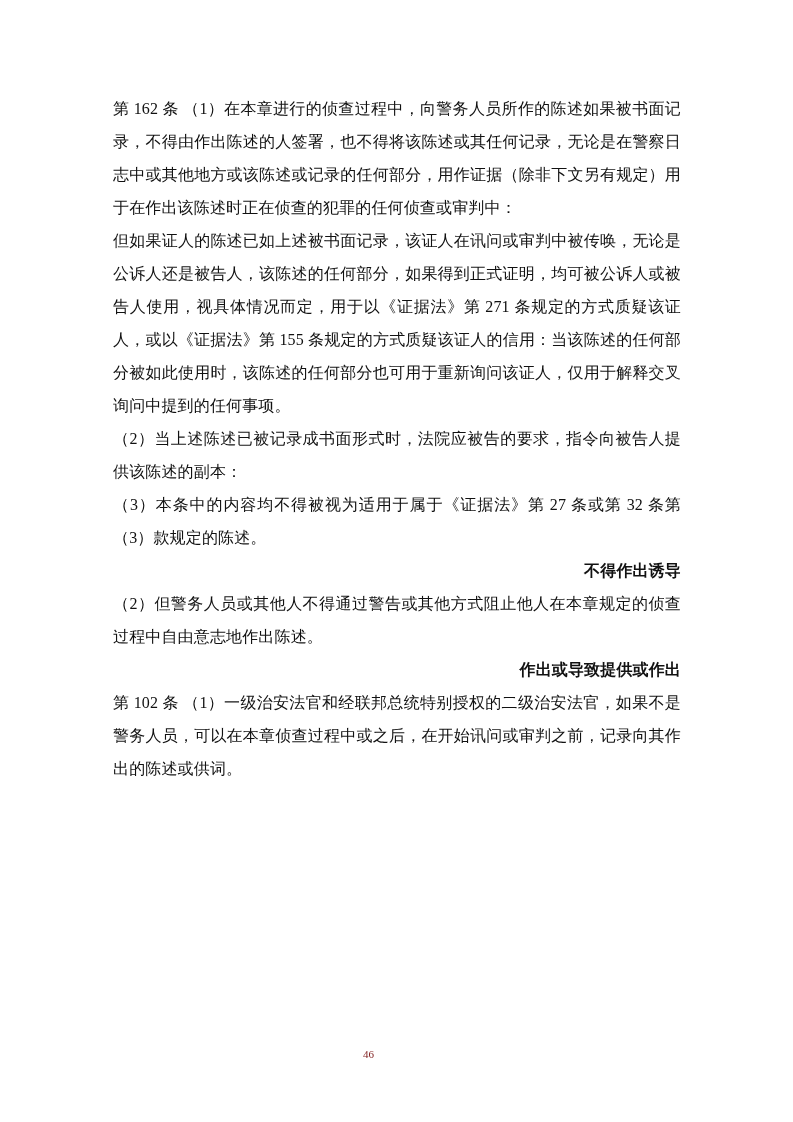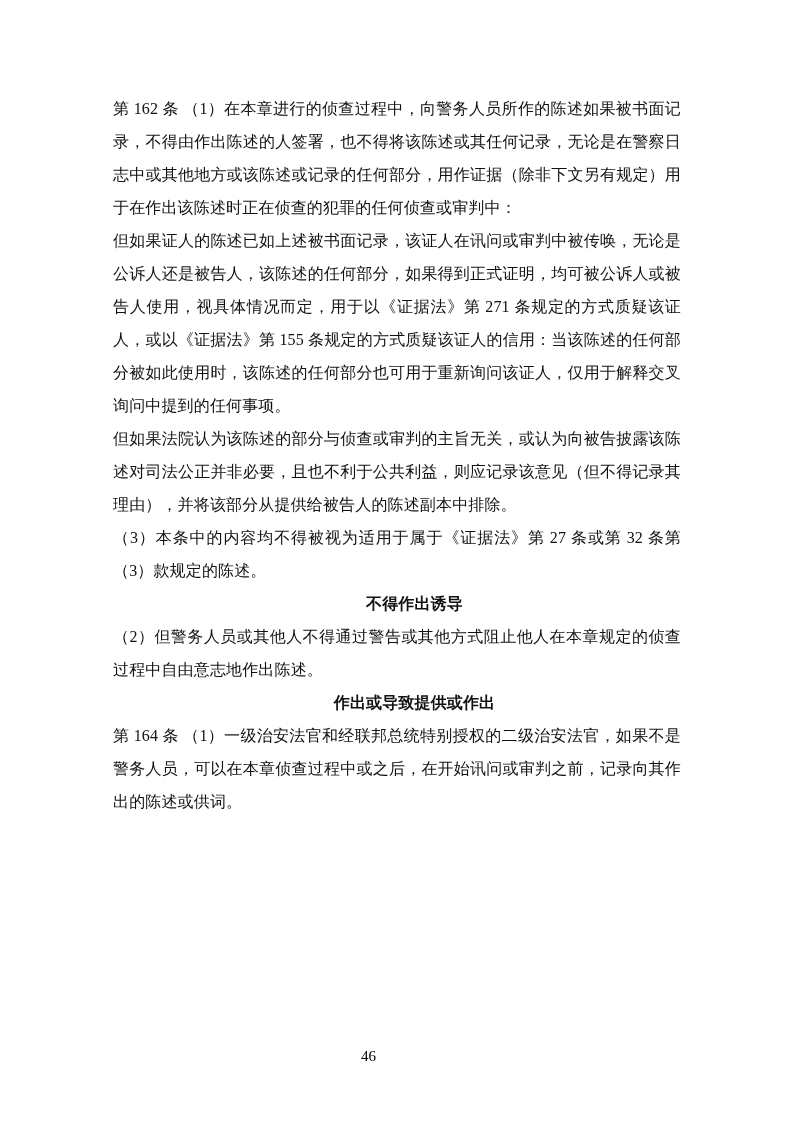--- a/index.html
+++ b/index.html
@@ -25,40 +25,40 @@
   .content p {
     margin: 0;
     font-size: 16px;
     line-height: 33px;
     text-align: justify;
     letter-spacing: 0.15px;
   }
   .content p.heading {
     font-weight: bold;
     text-indent: 35px;
-    text-align: center;
+    text-align: right;
   }
   .page-number {
     position: absolute;
     top: 1048px;
     left: 0;
     width: 100%;
     text-align: center;
-    font-size: 15px;
-    color: #000000;
+    font-size: 11px;
+    color: #7f1d1d;
   }
 </style>
 </head>
 <body>
 
 <div class="page">
   <div class="content">
     <p class="body">第 162 条 （1）在本章进行的侦查过程中，向警务人员所作的陈述如果被书面记录，不得由作出陈述的人签署，也不得将该陈述或其任何记录，无论是在警察日志中或其他地方或该陈述或记录的任何部分，用作证据（除非下文另有规定）用于在作出该陈述时正在侦查的犯罪的任何侦查或审判中：</p>
     <p class="body">但如果证人的陈述已如上述被书面记录，该证人在讯问或审判中被传唤，无论是公诉人还是被告人，该陈述的任何部分，如果得到正式证明，均可被公诉人或被告人使用，视具体情况而定，用于以《证据法》第 271 条规定的方式质疑该证人，或以《证据法》第 155 条规定的方式质疑该证人的信用：当该陈述的任何部分被如此使用时，该陈述的任何部分也可用于重新询问该证人，仅用于解释交叉询问中提到的任何事项。</p>
-    <p class="body">但如果法院认为该陈述的部分与侦查或审判的主旨无关，或认为向被告披露该陈述对司法公正并非必要，且也不利于公共利益，则应记录该意见（但不得记录其理由），并将该部分从提供给被告人的陈述副本中排除。</p>
+    <p class="body">（2）当上述陈述已被记录成书面形式时，法院应被告的要求，指令向被告人提供该陈述的副本：</p>
     <p class="body">（3）本条中的内容均不得被视为适用于属于《证据法》第 27 条或第 32 条第（3）款规定的陈述。</p>
     <p class="heading">不得作出诱导</p>
     <p class="body">（2）但警务人员或其他人不得通过警告或其他方式阻止他人在本章规定的侦查过程中自由意志地作出陈述。</p>
     <p class="heading">作出或导致提供或作出</p>
-    <p class="body">第 164 条 （1）一级治安法官和经联邦总统特别授权的二级治安法官，如果不是警务人员，可以在本章侦查过程中或之后，在开始讯问或审判之前，记录向其作出的陈述或供词。</p>
+    <p class="body">第 102 条 （1）一级治安法官和经联邦总统特别授权的二级治安法官，如果不是警务人员，可以在本章侦查过程中或之后，在开始讯问或审判之前，记录向其作出的陈述或供词。</p>
   </div>
   <div class="page-number">46</div>
 </div>
 
 </body></html>

